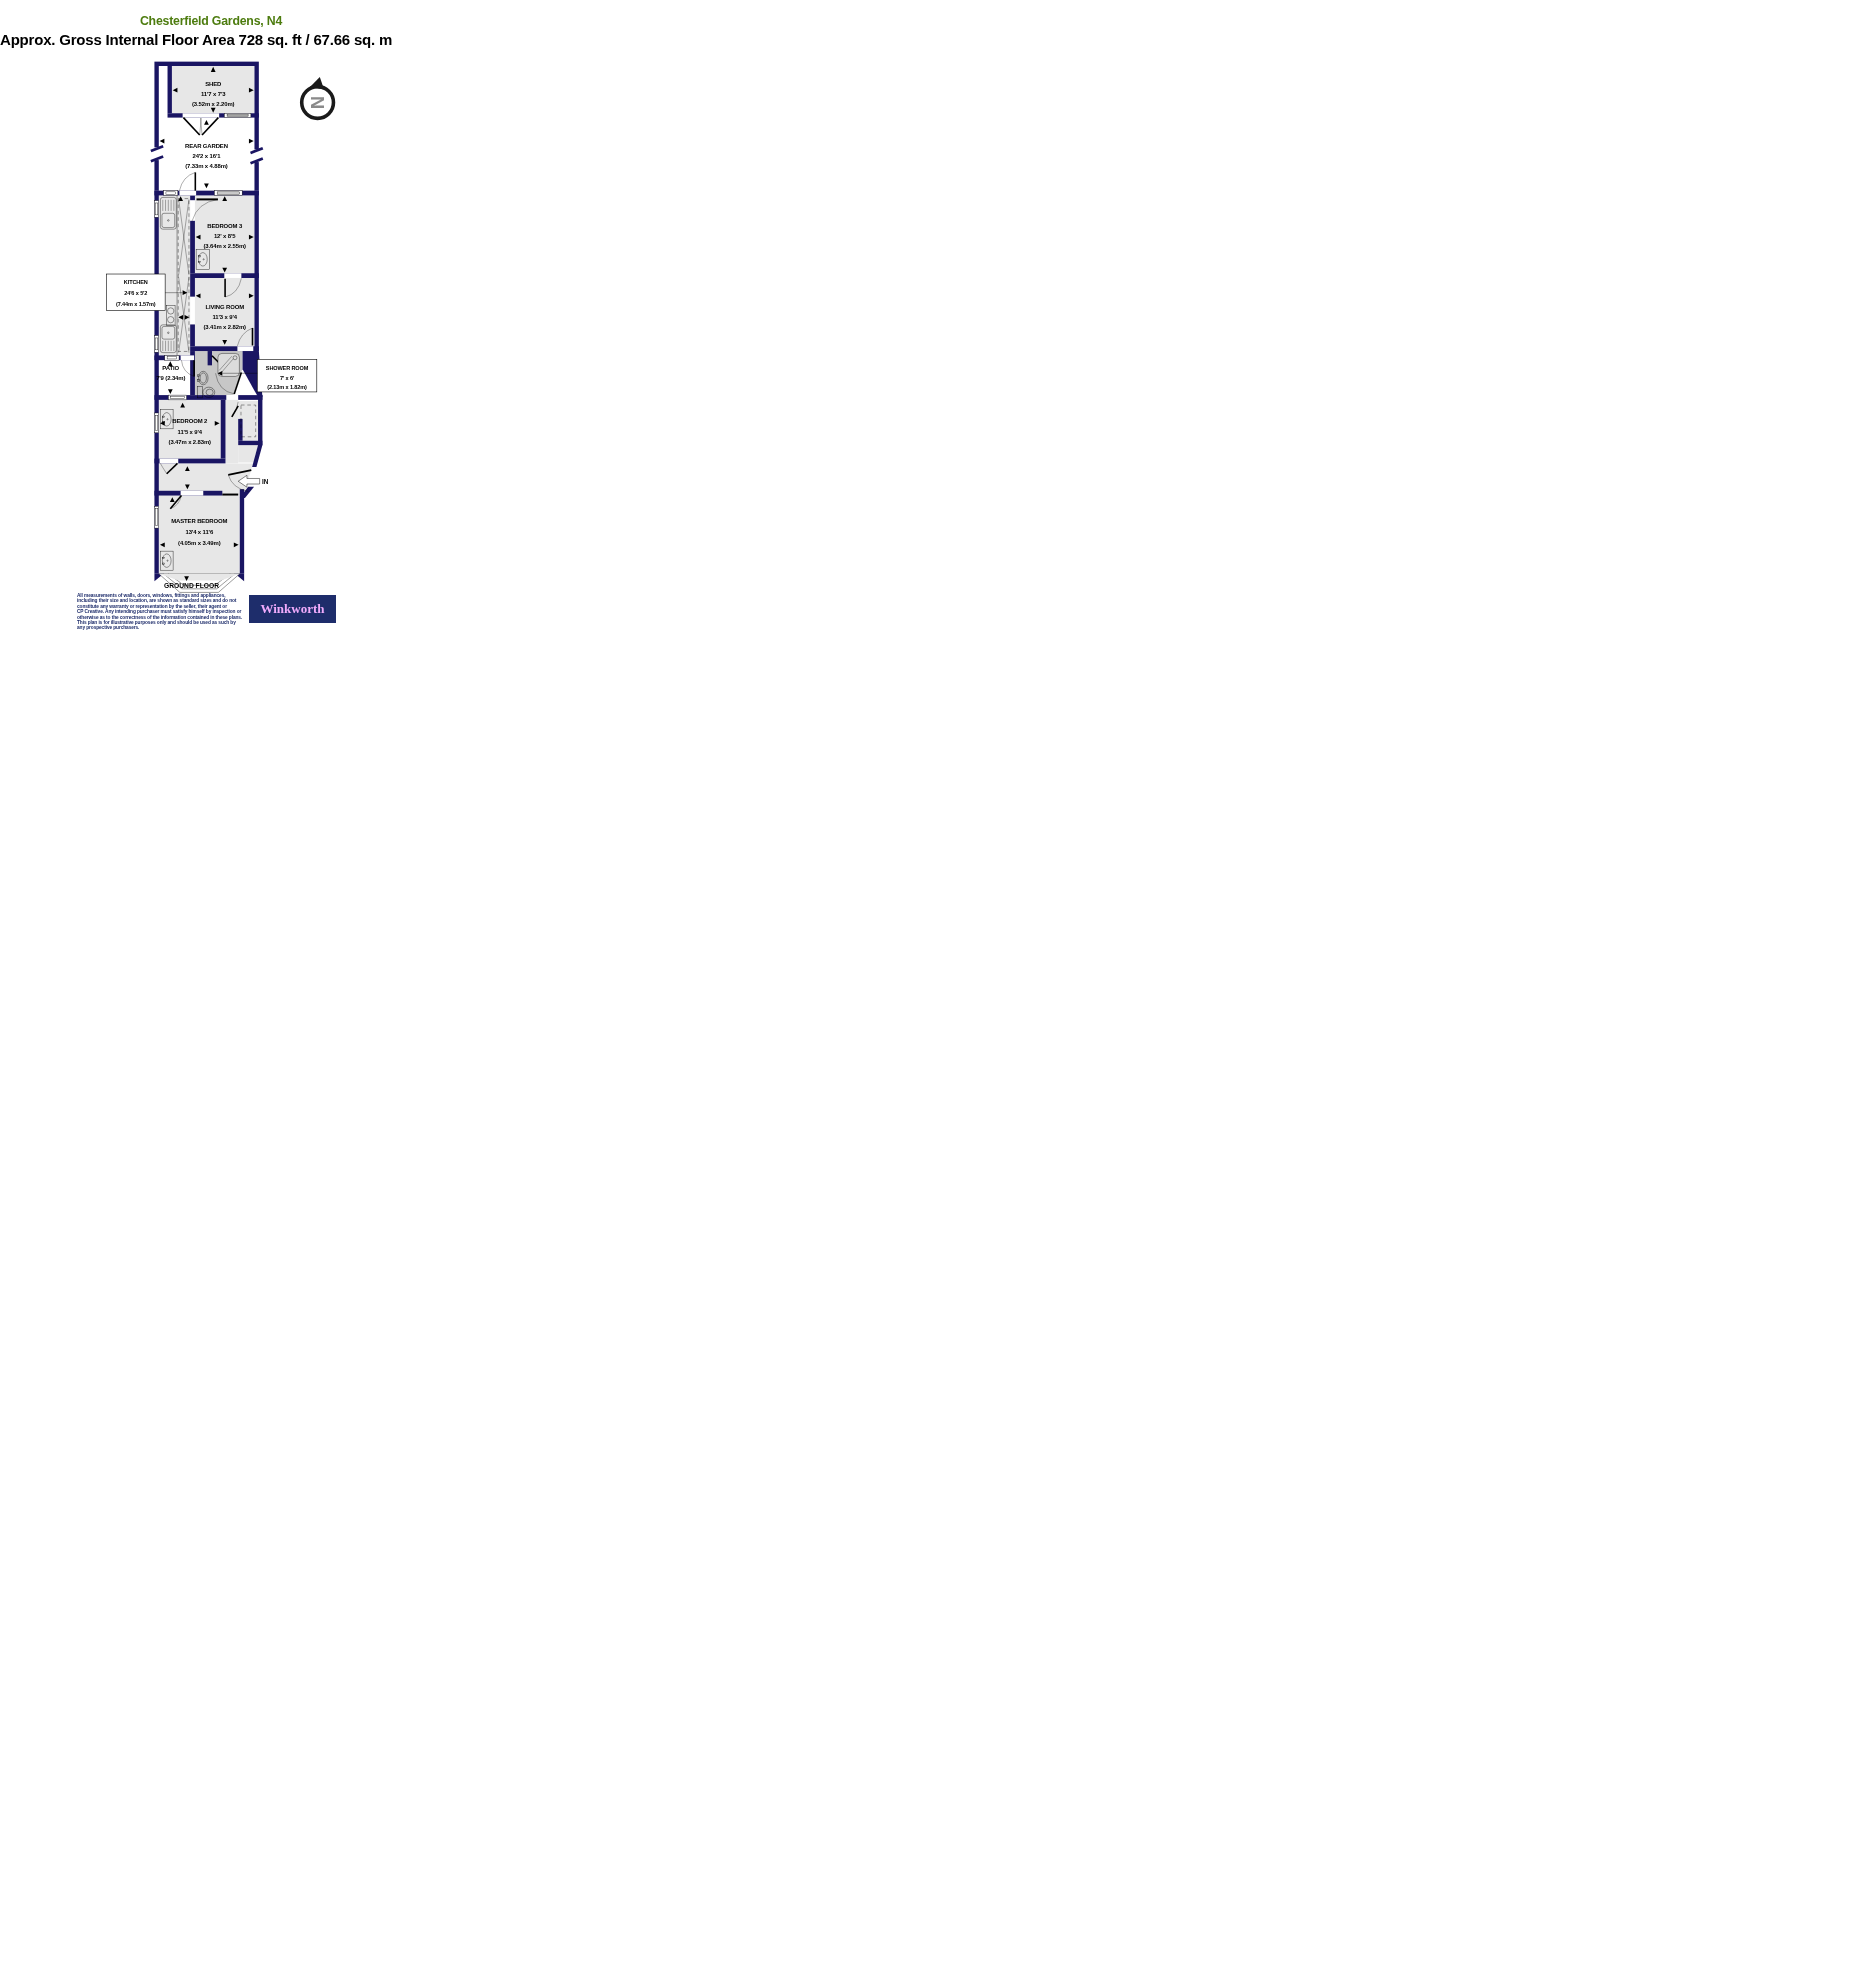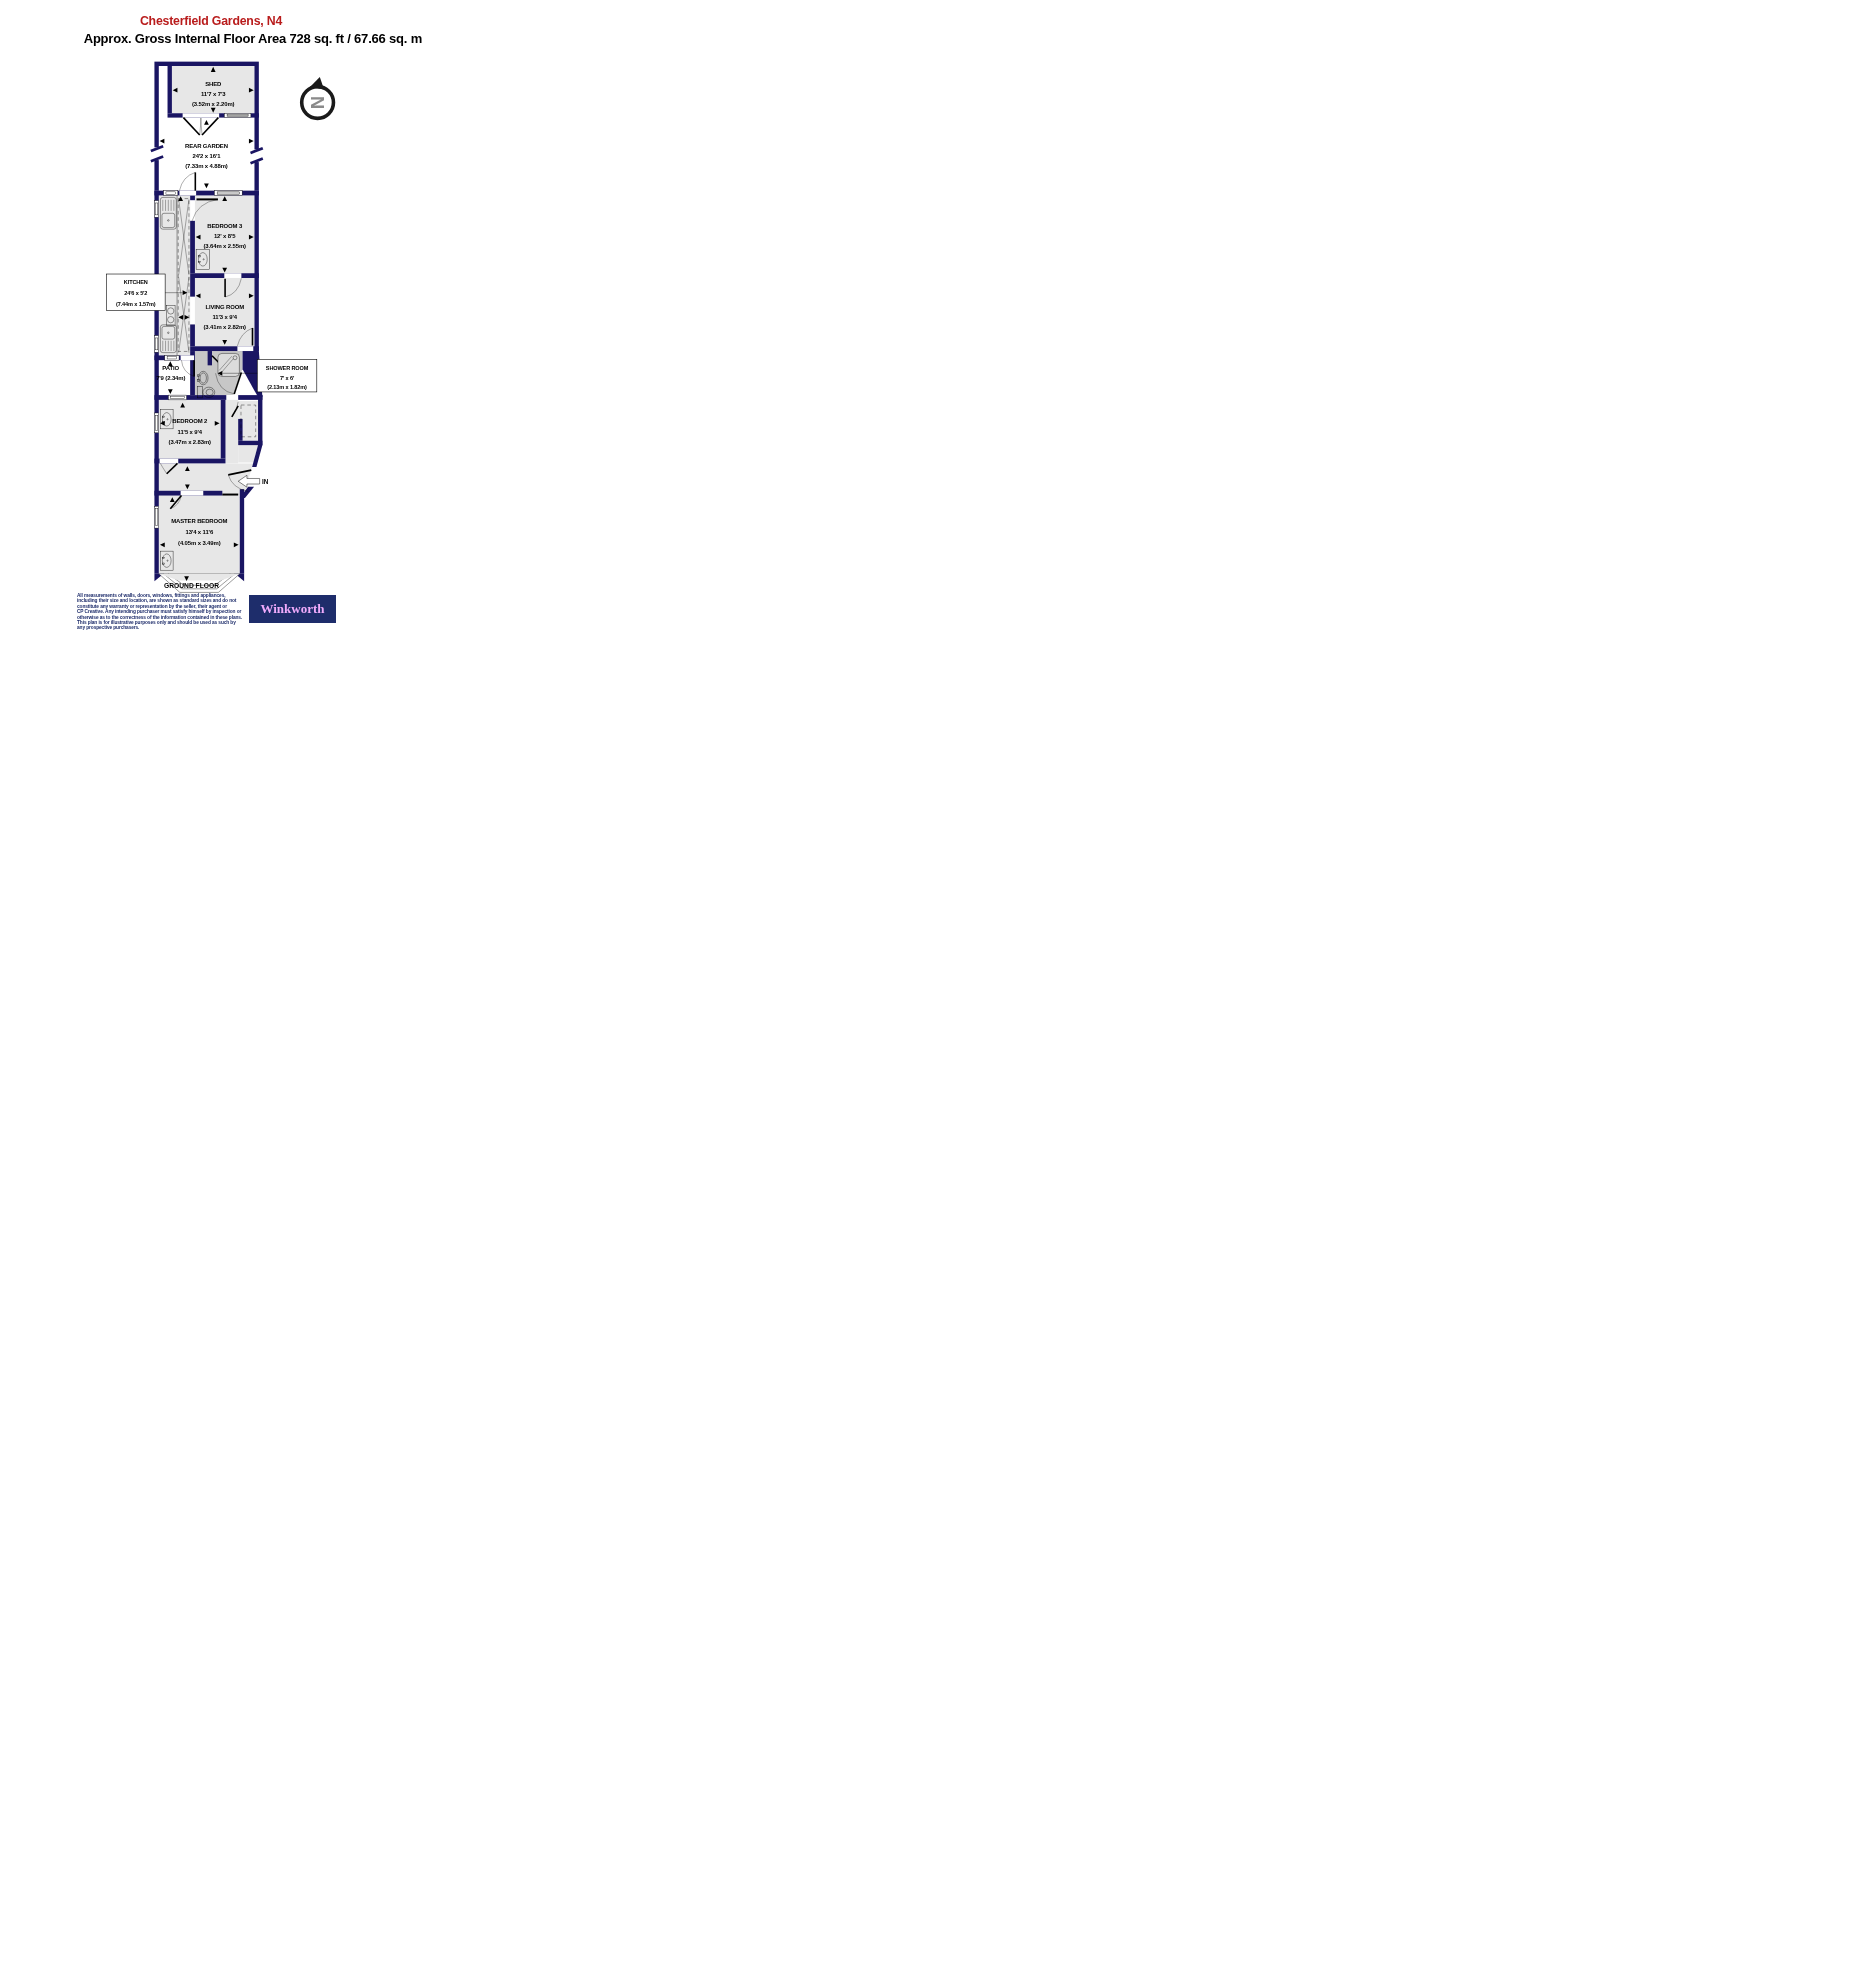--- a/index.html
+++ b/index.html
@@ -2,23 +2,23 @@
 <html style="--wall: #1a1563; --brand: #1e2d6b; --room: #e7e7e7; --shower: #c7c7c7;font-size:6.4px"><head>
 <meta charset="utf-8">
 <style>
   :root{
     --wall:#1a1563; --brand:#1e2d6b; --room:#e7e7e7; --shower:#c7c7c7;
   }
   html,body{margin:0;padding:0;background:#fff;}
   .page{position:relative;width:422px;height:633px;background:#fff;overflow:hidden;
         font-family:"Liberation Sans",sans-serif;}
   .title{position:absolute;top:14.3px;left:0;width:100%;text-align:center;
-         font-size:12.3px;font-weight:bold;color:#b91c1c;letter-spacing:-0.2px;}
-  .subtitle{position:absolute;top:31px;left:0;width:100%;text-align:right;
-         font-size:13px;font-weight:bold;color:#000;letter-spacing:-0.2px;}
+         font-size:12.3px;font-weight:bold;color:#4d7c0f;letter-spacing:-0.2px;}
+  .subtitle{position:absolute;top:31px;left:0;width:100%;text-align:left;
+         font-size:15px;font-weight:bold;color:#000;letter-spacing:-0.2px;}
   .ground{position:absolute;top:582px;left:152px;width:79px;text-align:center;
          font-size:6.7px;font-weight:bold;color:#000;}
   .disclaimer{position:absolute;top:593px;left:77px;width:175px;
          font-size:4.8px;font-weight:bold;color:var(--brand);line-height:5.4px;letter-spacing:-0.1px;}
   .disclaimer span{display:block;}
   .logo{position:absolute;top:595px;left:249px;width:87px;height:28px;background:var(--brand);
         display:flex;align-items:center;justify-content:center;}
   .logo span{color:#f0abfc;font-family:"Liberation Serif",serif;font-weight:bold;font-size:13px;}
   svg{position:absolute;top:0;left:0;}
   .wall{fill:var(--wall);}

